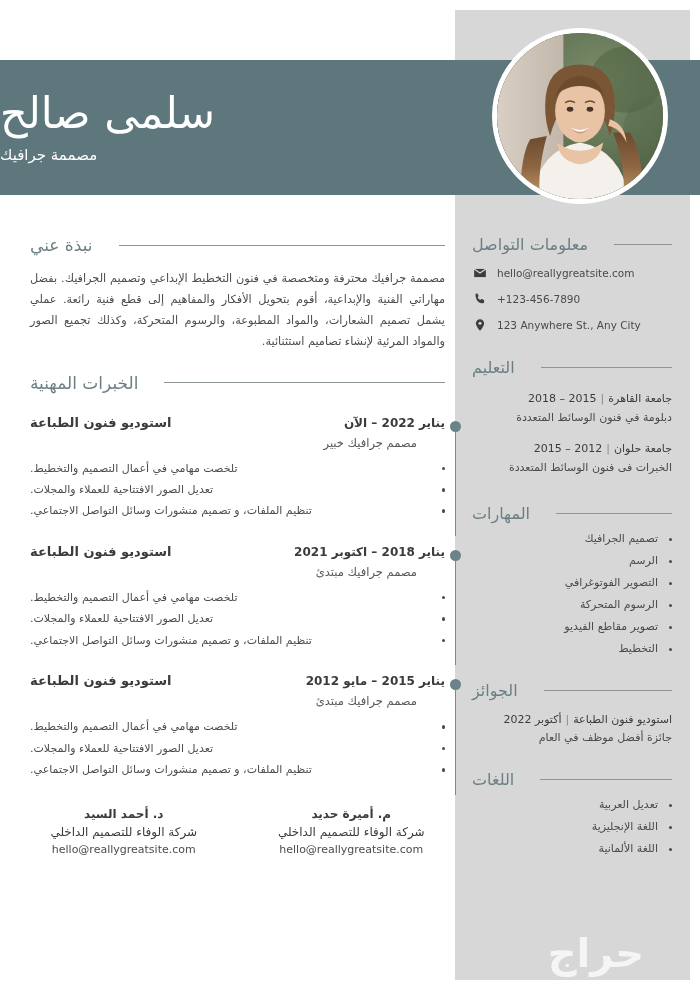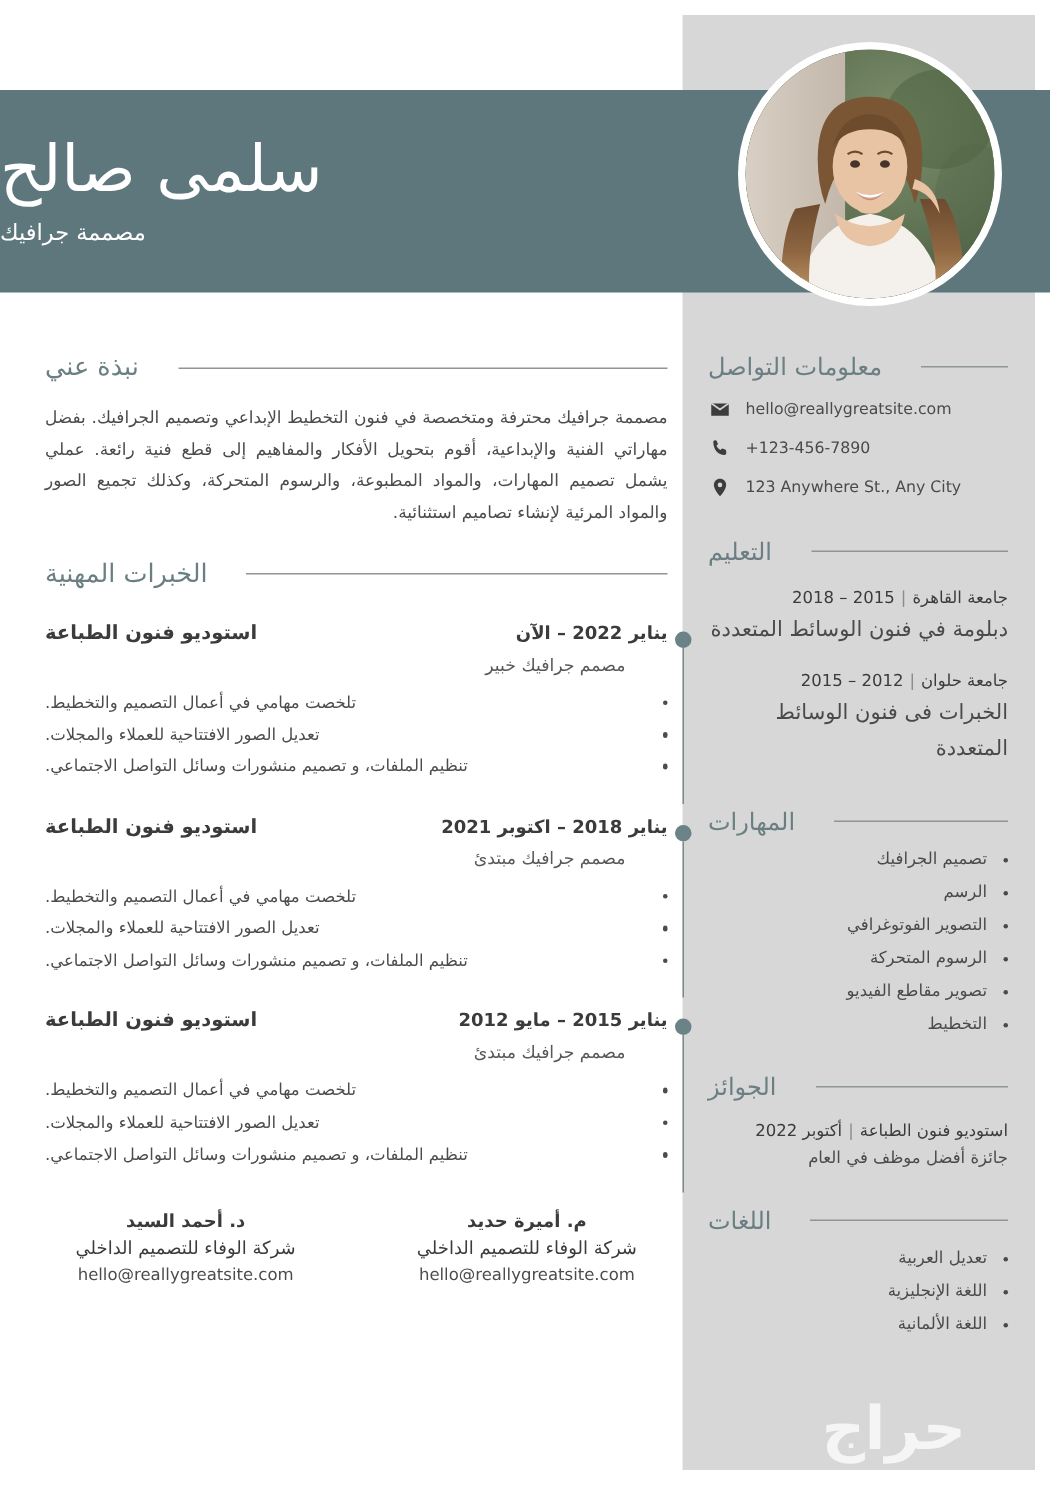--- a/index.html
+++ b/index.html
@@ -240,21 +240,21 @@
     color: #4a4a4a;
     font-size: 10.5px;
     direction: ltr;
     flex: 1;
     text-align: left;
   }
 
   .edu-item { margin-top: 13px; line-height: 1.7; }
   .edu-top { color: #3b3b3b; font-size: 11px; }
   .edu-top .sep { color: #8b8b8b; margin: 0 4px; }
-  .edu-deg { color: #4a4a4a; font-size: 14px; }
+  .edu-deg { color: #4a4a4a; font-size: 11px; }
 
   .dot-list { margin: 0; padding: 0; list-style: none; }
   .dot-list li {
     color: #4a4a4a;
     font-size: 11px;
     position: relative;
     padding-right: 14px;
     margin-top: 9px;
   }
   .dot-list li::before {
@@ -340,21 +340,21 @@
     </div>
   </div>
 
   <div class="main">
 
     <section>
       <div class="sec-head">
         <span class="rule"></span>
         <span class="title">نبذة عني</span>
       </div>
-      <p class="about-text">مصممة جرافيك محترفة ومتخصصة في فنون التخطيط الإبداعي وتصميم الجرافيك. بفضل مهاراتي الفنية والإبداعية، أقوم بتحويل الأفكار والمفاهيم إلى قطع فنية رائعة. عملي يشمل تصميم المهارات، والمواد المطبوعة، والرسوم المتحركة، وكذلك تجميع الصور والمواد المرئية لإنشاء تصاميم استثنائية.</p>
+      <p class="about-text">مصممة جرافيك محترفة ومتخصصة في فنون التخطيط الإبداعي وتصميم الجرافيك. بفضل مهاراتي الفنية والإبداعية، أقوم بتحويل الأفكار والمفاهيم إلى قطع فنية رائعة. عملي يشمل تصميم الشعارات، والمواد المطبوعة، والرسوم المتحركة، وكذلك تجميع الصور والمواد المرئية لإنشاء تصاميم استثنائية.</p>
     </section>
 
     <section style="margin-top:20px">
       <div class="sec-head">
         <span class="rule"></span>
         <span class="title">الخبرات المهنية</span>
       </div>
 
       <div class="exp-block">
         <div class="timeline">

